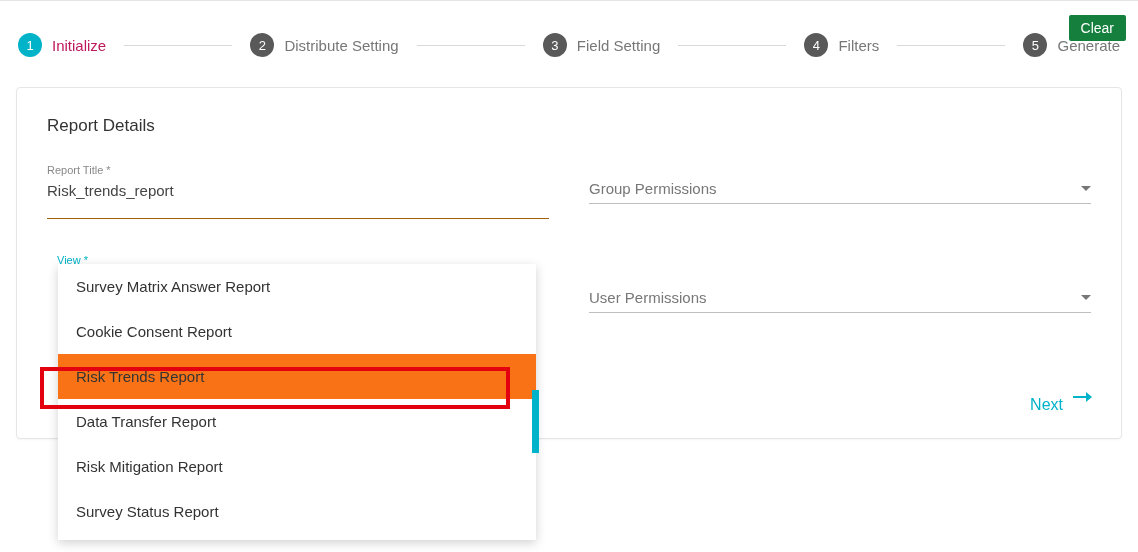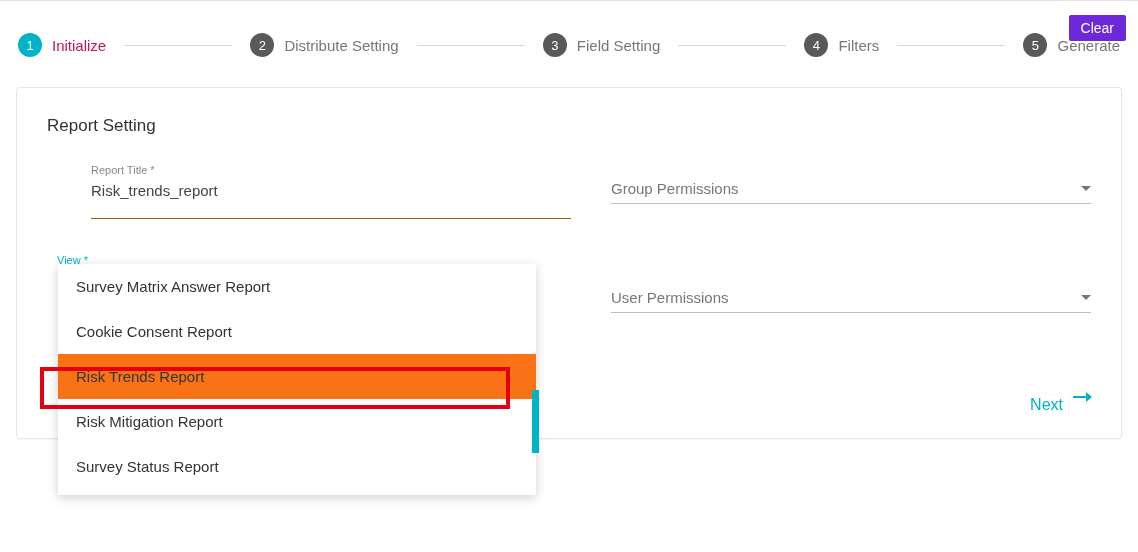--- a/index.html
+++ b/index.html
@@ -3,21 +3,21 @@
 <meta charset="utf-8">
 <style>
   * { box-sizing: border-box; margin: 0; padding: 0; }
   html, body { width: 1138px; height: 552px; font-family: Arial, Helvetica, sans-serif; background: #fff; color: #333; }
   .page { position: relative; width: 1138px; height: 552px; padding: 8px 0 0 0; border-top: 1px solid #e5e5e5; }
 
   
   .clear-btn {
     position: absolute;
     top: 14px; right: 12px;
-    background: #6d28d9;
+    background: #15803d;
     color: #fff;
     font-size: 14px;
     padding: 5px 12px;
     border: none;
     border-radius: 2px;
     cursor: pointer;
   }
 
   
   .stepper {
@@ -67,21 +67,20 @@
   }
   .card-title {
     font-size: 17px;
     color: #333;
     margin-bottom: 30px;
   }
   .form-row {
     display: flex;
     gap: 40px;
     margin-bottom: 56px;
-    margin-left: 44px;
   }
   .form-col { flex: 1; position: relative; }
   .field-wrap { position: relative; padding-top: 12px; }
   .float-label {
     position: absolute;
     top: -2px; left: 0;
     font-size: 11px;
     color: #888;
   }
   .text-input {
@@ -213,21 +212,21 @@
       <div class="step-label">Filters</div>
     </div>
     <div class="step-line"></div>
     <div class="step">
       <div class="step-circle">5</div>
       <div class="step-label">Generate</div>
     </div>
   </div>
 
   <div class="card">
-    <div class="card-title">Report Setting</div>
+    <div class="card-title">Report Details</div>
 
     <div class="form-row">
       <div class="form-col">
         <div class="field-wrap">
           <label class="float-label">Report Title *</label>
           <input class="text-input" type="text" value="Risk_trends_report" style="">
         </div>
       </div>
       <div class="form-col">
         <div class="select-like">
@@ -254,20 +253,21 @@
       <span class="arrow-right"></span>
     </button>
   </div>
 
   <div class="view-label-peek">View *</div>
 
   <div class="view-popup">
     <div class="view-item">Survey Matrix Answer Report</div>
     <div class="view-item">Cookie Consent Report</div>
     <div class="view-item hovered">Risk Trends Report</div>
+    <div class="view-item">Data Transfer Report</div>
     <div class="view-item">Risk Mitigation Report</div>
     <div class="view-item">Survey Status Report</div>
     <div class="scroll-chunk"></div>
   </div>
 
   <div class="highlight-box"></div>
 
 </div>
 
 </body></html>

